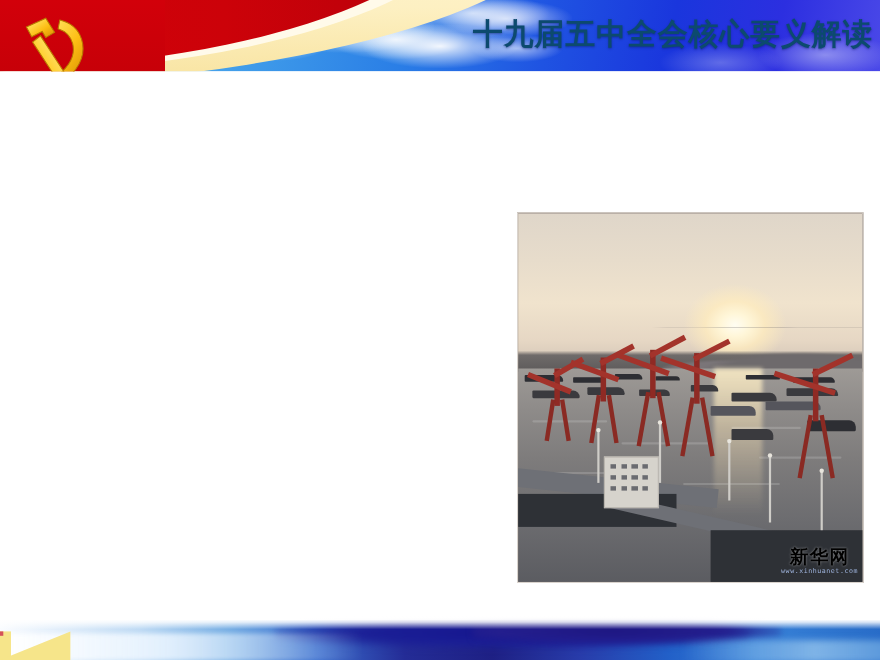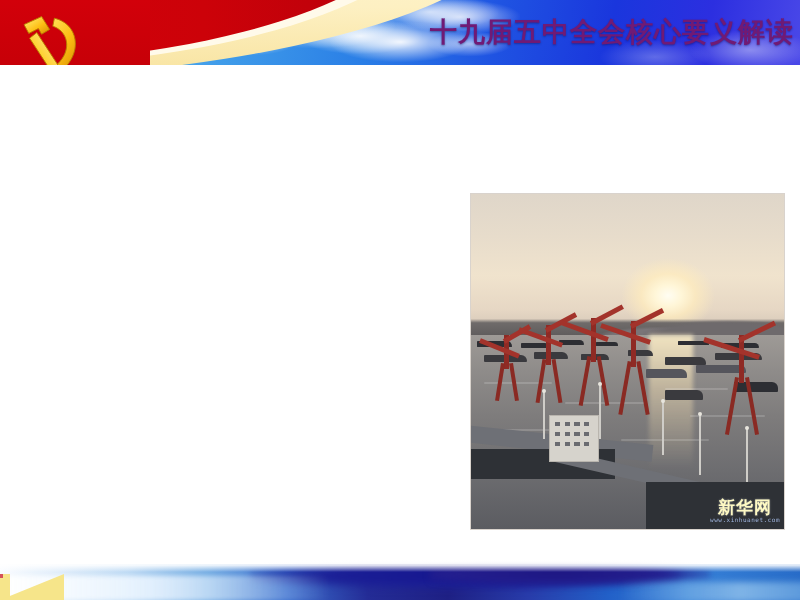--- a/index.html
+++ b/index.html
@@ -98,21 +98,21 @@
     width: 80px; height: 82px;
     z-index: 6;
   }
 
   #header-title {
     position: absolute;
     right: 6px;
     top: 4px;
     height: 56px;
     line-height: 56px;
-    color: #701a75;
+    color: #0c4a6e;
     font-family: "DejaVu Sans", "Liberation Sans", sans-serif;
     font-weight: bold;
     font-size: 27px;
     letter-spacing: 1px;
     white-space: nowrap;
     text-shadow: 0 1px 2px rgba(10,20,90,.45);
     z-index: 7;
   }
 
   
@@ -252,21 +252,21 @@
     position: absolute;
     right: 4px;
     bottom: 5px;
     text-align: center;
     z-index: 9;
   }
   #photo-watermark .wm-main {
     font-family: "DejaVu Sans", "Liberation Sans", sans-serif;
     font-weight: bold;
     font-size: 17px;
-    color: #fef9c3;
+    color: #000000;
     letter-spacing: 1px;
     line-height: 18px;
     text-shadow: 0 0 2px rgba(255,255,255,.5);
   }
   #photo-watermark .wm-url {
     font-family: "DejaVu Sans Mono", "Liberation Mono", monospace;
     font-size: 6px;
     color: #9fb4dd;
     letter-spacing: .5px;
     line-height: 8px;

